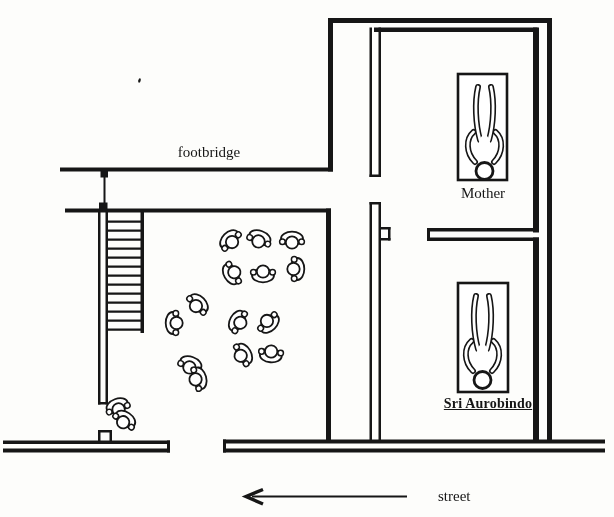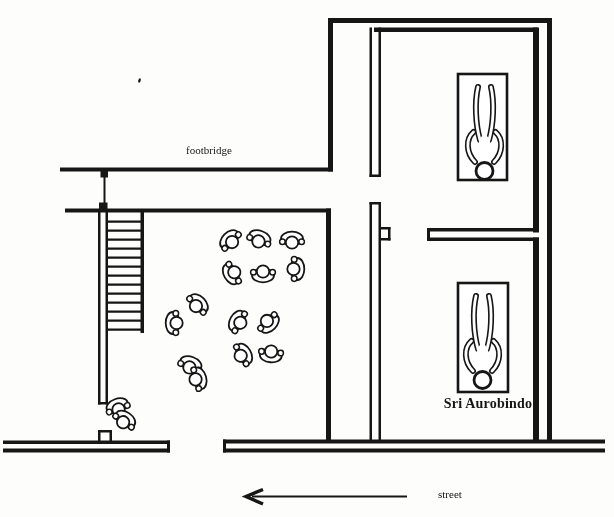--- a/index.html
+++ b/index.html
@@ -1,19 +1,19 @@
 <!DOCTYPE html>
 <html><head>
 <meta charset="utf-8">
 <style>
   html,body{margin:0;padding:0;background:#fdfdfb;}
   .stage{position:relative;width:614px;height:517px;background:#fdfdfb;overflow:hidden;
          font-family:"Liberation Serif","DejaVu Serif",serif;color:#161616;}
   .stage svg{position:absolute;left:0;top:0;}
-  .label{position:absolute;white-space:nowrap;font-size:11px;line-height:1.1;}
+  .label{position:absolute;white-space:nowrap;font-size:15px;line-height:1.1;}
   .label.center{text-align:center;}
   .label.bold{font-weight:700;font-size:14px;letter-spacing:.2px;}
 </style>
 </head>
 <body>
 
 <div class="stage">
 
   <svg width="614" height="517" viewBox="0 0 614 517">
     <defs>
@@ -133,15 +133,16 @@
         <use href="#person-top" xlink:href="#person-top" transform="translate(124,421) rotate(215)"></use>
       </g>
 
     <g stroke="#161616">
       <line x1="252" y1="496.5" x2="407" y2="496.5" stroke-width="1.8"></line>
       <path d="M263,489.5 L246,496.5 L263,504" fill="none" stroke-width="3.4"></path>
     </g>
   </svg>
 
   <div class="label center" style="left:159px;top:144px;width:100px;">footbridge</div>
-  <div class="label center bold" style="left:408px;top:396px;width:160px;">Sri Aurobindo</div>
+  <div class="label center" style="left:433px;top:185px;width:100px;">Mother</div>
+  <div class="label center bold" style="left:408px;top:396px;width:160px;text-decoration:underline;">Sri Aurobindo</div>
   <div class="label" style="left:438px;top:488px;">street</div>
 </div>
 
 </body></html>

